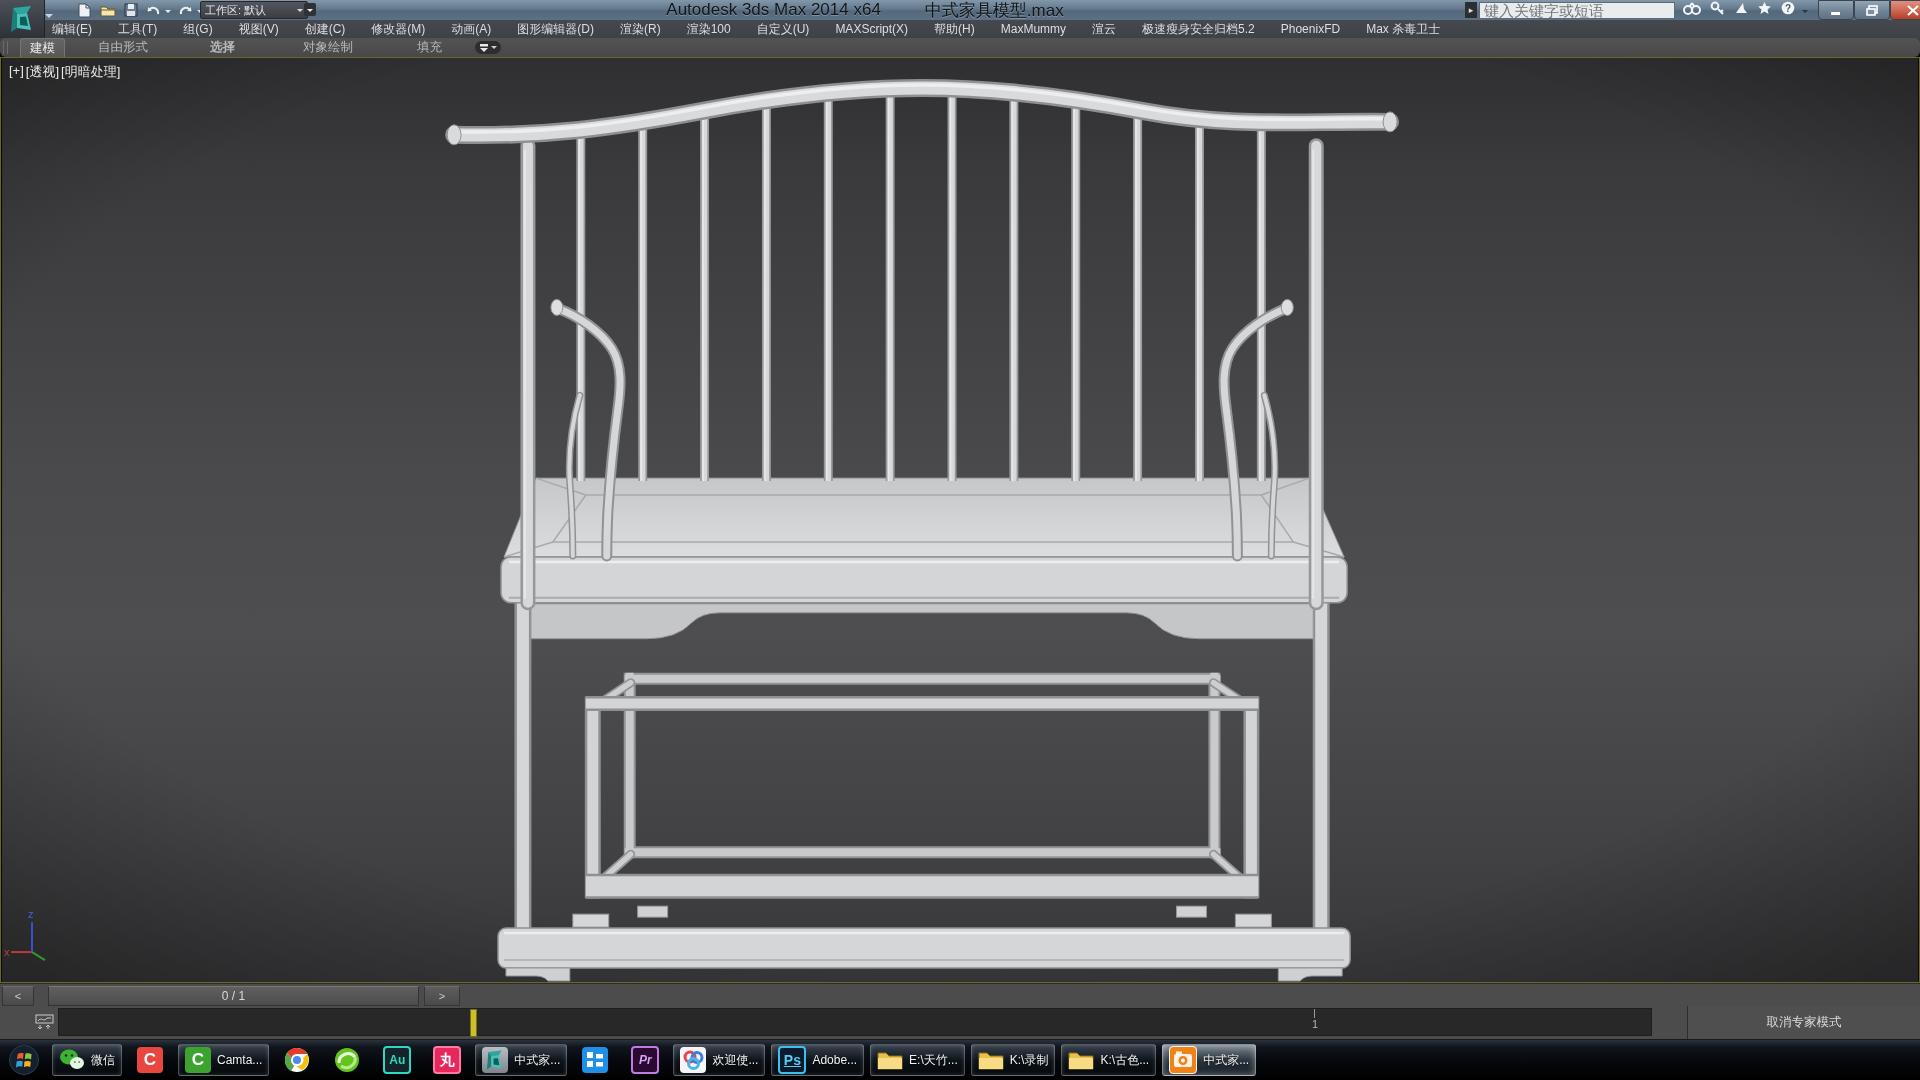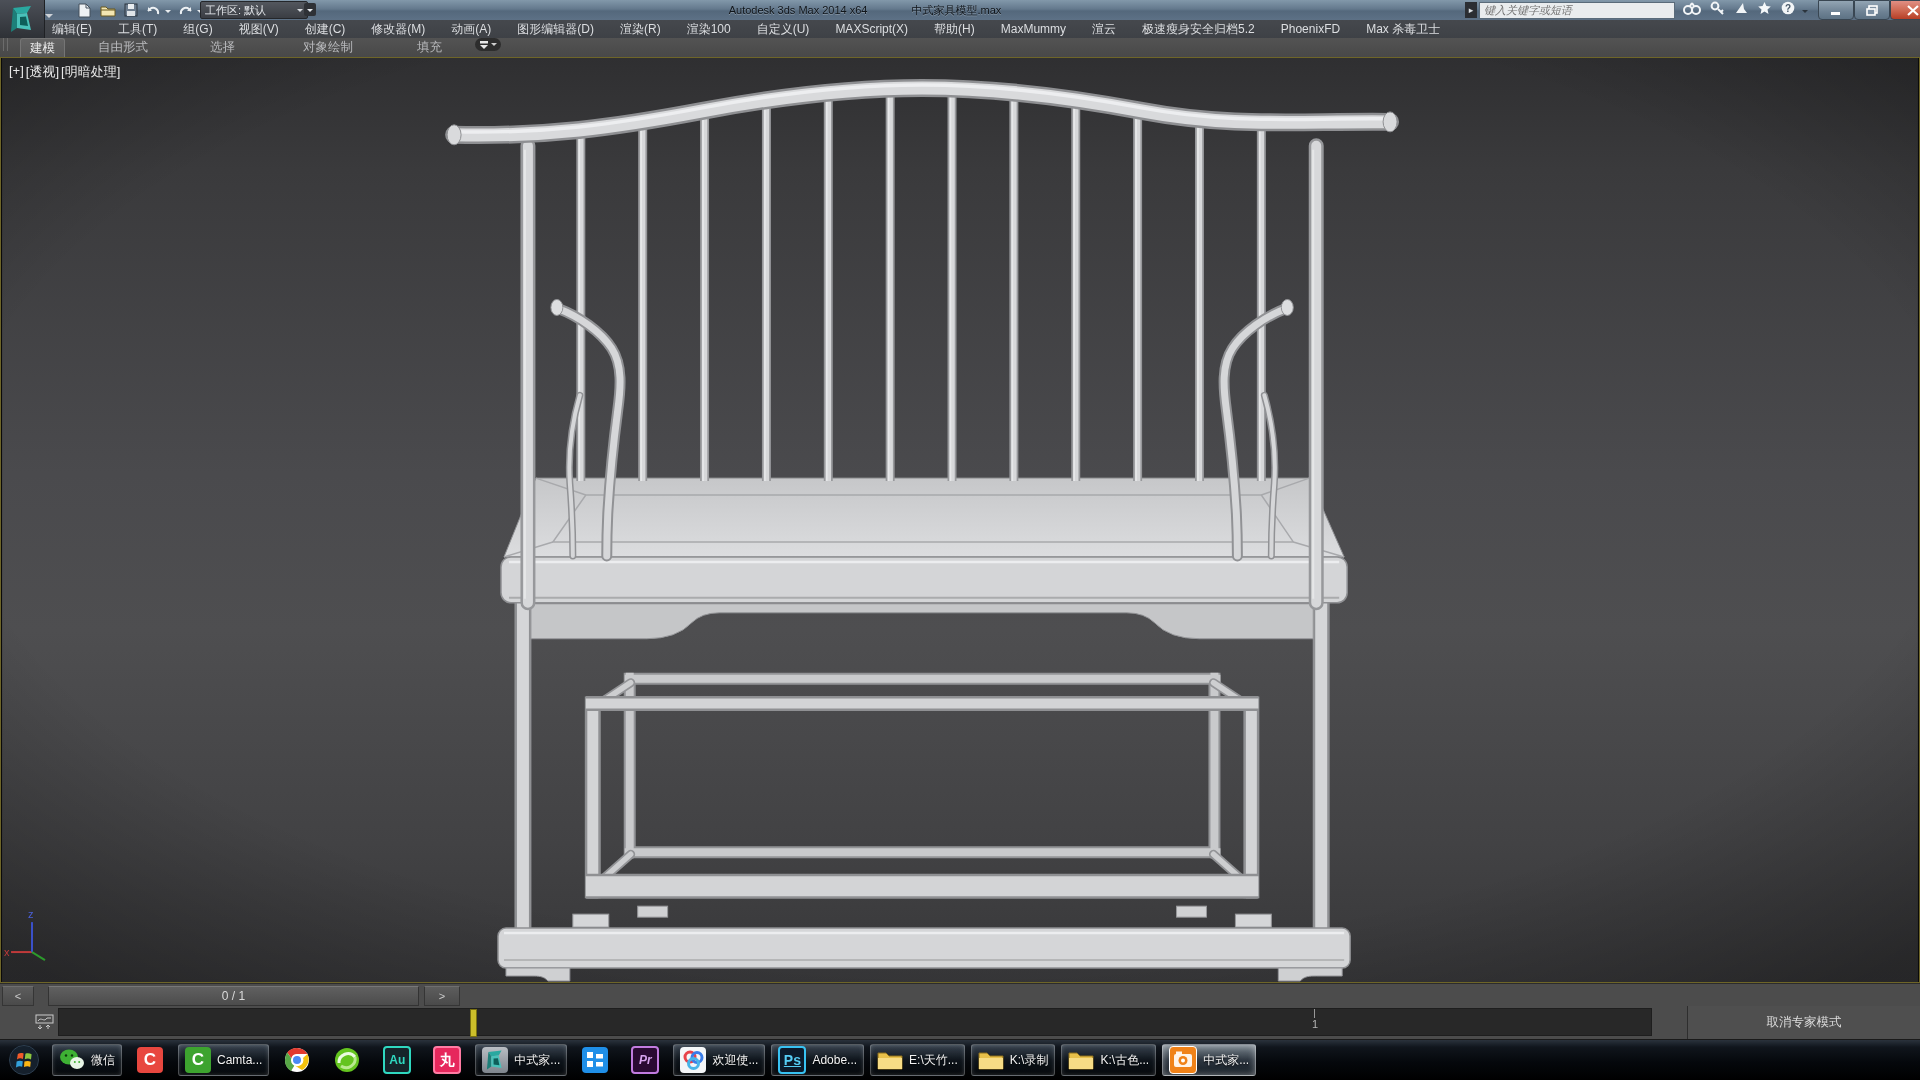--- a/index.html
+++ b/index.html
@@ -16,42 +16,42 @@
   .logo-caret{position:absolute;left:45px;top:14px;width:0;height:0;border:4px solid transparent;border-top-color:#cfd3d8;}
   .qat{position:absolute;left:56px;top:1px;height:18px;display:flex;align-items:center;gap:6px;}
   .qat .ico{width:17px;height:16px;display:flex;align-items:center;justify-content:center;}
   .mini-caret{width:0;height:0;border:3px solid transparent;border-top-color:#e8ecef;margin-left:-3px;margin-top:6px;}
   .workspace{position:absolute;left:180px;top:1px;width:98px;height:16px;background:linear-gradient(180deg,#53575e,#3a3d43);
     border:1px solid #24262a;border-radius:2px;color:#e3e6ea;font-size:11px;display:flex;align-items:center;padding:0 4px;justify-content:space-between;}
   .ws-caret{width:0;height:0;border:3px solid transparent;border-top-color:#d8dbe0;margin-top:3px;}
   .qat-ovf{position:absolute;left:284px;top:3px;width:12px;height:13px;background:#2e3136;border-radius:2px;
     display:flex;align-items:center;justify-content:center;}
   .title-text{position:absolute;left:520px;top:0;width:650px;height:20px;display:flex;align-items:center;justify-content:center;gap:44px;
-    font-size:11px;color:#10151a;text-shadow:0 1px 0 rgba(255,255,255,.25);}
+    font-size:17px;color:#10151a;text-shadow:0 1px 0 rgba(255,255,255,.25);}
   
   .infocenter{position:absolute;right:0;top:0;height:20px;display:flex;align-items:center;}
   .ic-arrow{width:12px;height:16px;background:#2b2e33;color:#dfe3e7;font-size:9px;display:flex;align-items:center;justify-content:center;margin-right:2px;}
-  .ic-search{width:186px;height:15px;background:#e9ecee;border:1px solid #5a6b7a;font-size:11px;font-style:italic;color:#555;padding:0 4px;outline:none;}
+  .ic-search{width:186px;height:15px;background:#e9ecee;border:1px solid #5a6b7a;font-size:15px;color:#555;padding:0 4px;outline:none;}
   .ic-icons{display:flex;align-items:center;gap:9px;margin:0 10px 0 8px;}
   .winbtns{display:flex;height:20px;}
   .wbtn{width:34px;height:18px;margin-top:0;border:1px solid #39465*;border:1px solid #394652;border-radius:0 0 4px 4px;
     background:linear-gradient(180deg,#93a5b4,#6e8294 60%,#5d7284);display:flex;align-items:center;justify-content:center;}
   .wbtn.close{width:44px;background:linear-gradient(180deg,#e08f84,#cf6a54 50%,#b73e26);margin-right:4px;}
   
   .menu-items{display:flex;gap:26px;padding:0 0 0 52px;height:18px;align-items:center;font-size:12px;color:#dcdee1;white-space:nowrap;}
   .menu-items span{cursor:default;}
   
   .ribbon{position:absolute;left:0;top:38px;width:1920px;height:19px;background:linear-gradient(180deg,#535353,#484848);
-    display:flex;align-items:flex-start;font-size:12.5px;color:#b9babd;}
+    display:flex;align-items:center;font-size:12.5px;color:#b9babd;border-radius:6px;}
   .grip{width:3px;height:13px;border-left:1px solid #6c6c6c;border-right:1px solid #6c6c6c;margin:0 12px 0 3px;}
   .rtab{padding:1px 9px;margin-right:24px;}
   .rtab.active{background:linear-gradient(180deg,#646464,#575757);border:1px solid #757575;border-bottom:none;border-radius:3px 3px 0 0;
     color:#ececec;}
   .rtab:nth-child(3){margin-right:44px;}
-  .rtab:nth-child(4){margin-right:50px;}
+  .rtab:nth-child(4){margin-right:50px;font-weight:bold;}
   .rtab:nth-child(5){margin-right:46px;}
   .ribbon-collapse{width:26px;height:13px;background:#2d2d2d;border-radius:7px;display:flex;align-items:center;justify-content:center;gap:2px;}
   
   .viewport{position:absolute;left:0;top:57px;width:1920px;height:926px;box-sizing:border-box;border:1px solid #6e6528;}
   .viewport svg{display:block;}
   .vp-label{position:absolute;left:8px;top:5px;font-size:13px;color:#e9e9e9;letter-spacing:0;display:flex;}
   .vp-label span{margin-right:2px;cursor:default;}
   
   .timeslider{position:absolute;left:0;top:983px;width:1920px;height:23px;background:#4c4c4c;border-top:1px solid #2c2c2c;box-sizing:border-box;}
   .ts-btn{position:absolute;top:2px;width:30px;height:18px;background:linear-gradient(180deg,#5d5d5d,#4a4a4a);

